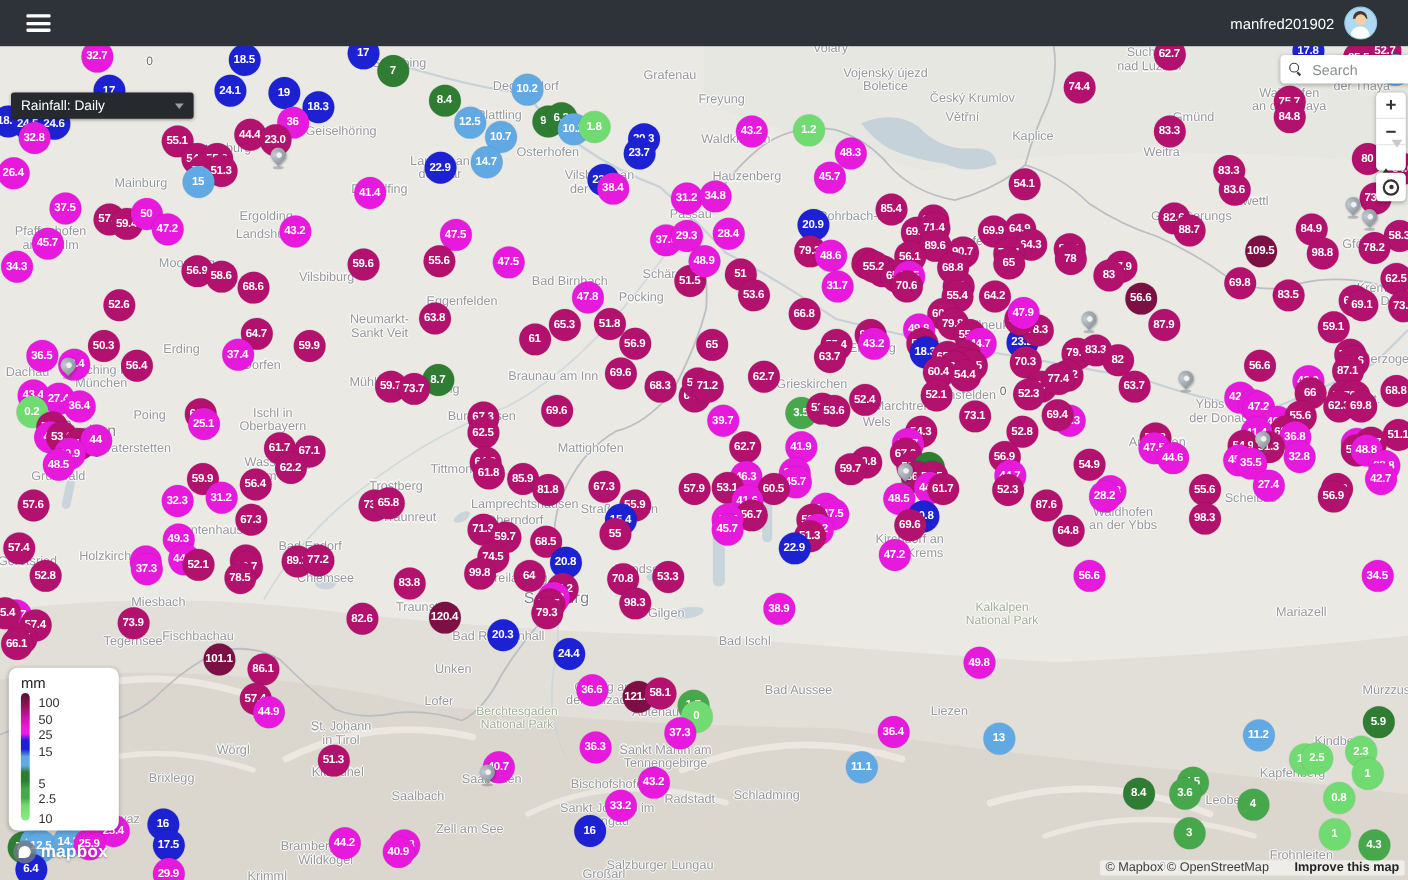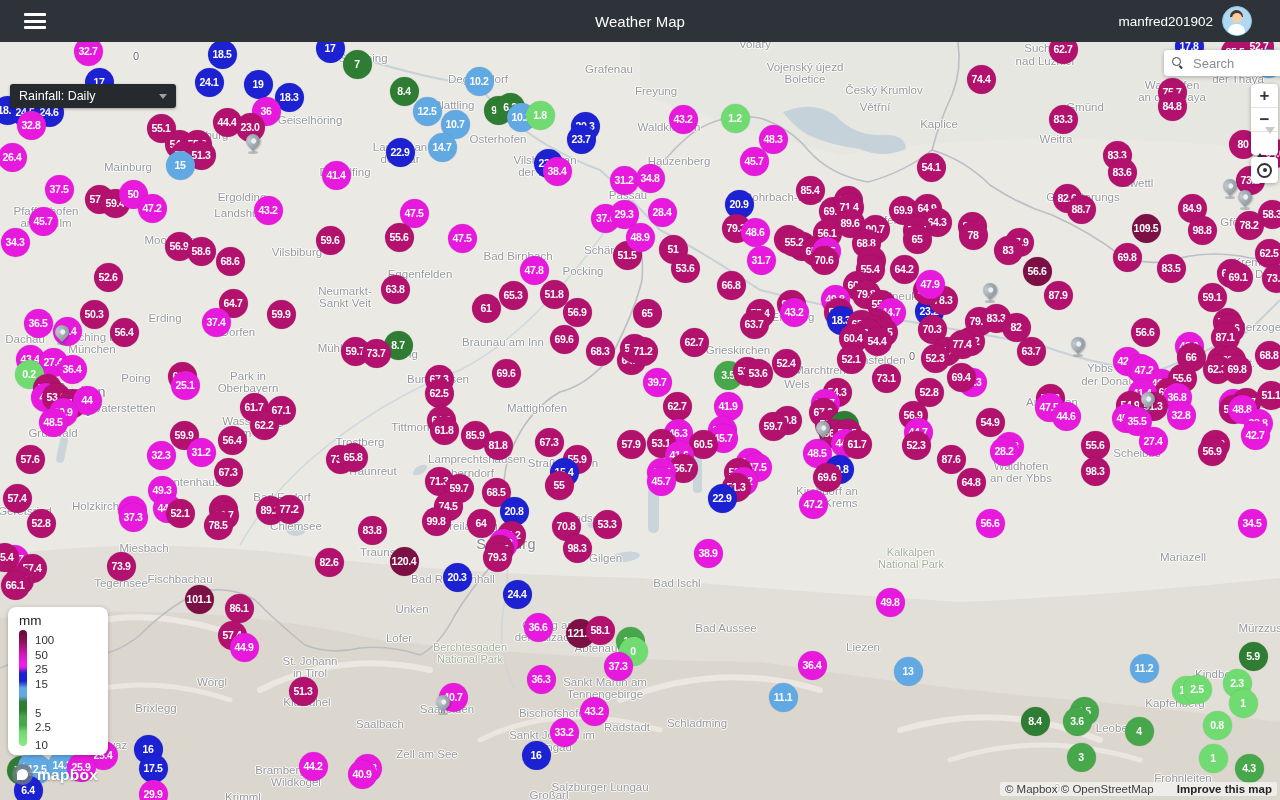--- a/index.html
+++ b/index.html
@@ -122,21 +122,21 @@
       <div class="place" style="left: 46px; top: 223px;">an der Ilm</div>
       <div class="place" style="left: 170px; top: 240px;">Moosburg</div>
       <div class="place" style="left: 297px; top: 252px;">Vilsbiburg</div>
       <div class="place" style="left: 25px; top: 339px;">Dachau</div>
       <div class="place" style="left: 92px; top: 337px;">Garching bei</div>
       <div class="place" style="left: 92px; top: 349px;">München</div>
       <div class="place s2" style="left: 75px; top: 392px;">München</div>
       <div class="place" style="left: 136px; top: 378px;">Poing</div>
       <div class="place" style="left: 165px; top: 318px;">Erding</div>
       <div class="place" style="left: 238px; top: 332px;">Dorfen</div>
-      <div class="place" style="left: 248px; top: 376px;">Park in</div>
+      <div class="place" style="left: 248px; top: 376px;">Ischl in</div>
       <div class="place" style="left: 248px; top: 388px;">Oberbayern</div>
       <div class="place" style="left: 253px; top: 421px;">Wasserburg</div>
       <div class="place" style="left: 253px; top: 433px;">am Inn</div>
       <div class="place" style="left: 125px; top: 408px;">Vaterstetten</div>
       <div class="place" style="left: 53px; top: 433px;">Grünwald</div>
       <div class="place" style="left: 102px; top: 506px;">Holzkirchen</div>
       <div class="place" style="left: 197px; top: 482px;">Tuntenhausen</div>
       <div class="place" style="left: 282px; top: 497px;">Bad Endorf</div>
       <div class="place" style="left: 25px; top: 511px;">Geretsried</div>
       <div class="place" style="left: 144px; top: 548px;">Miesbach</div>
@@ -696,21 +696,20 @@
         <div class="shadow"></div>
       </div>
     </div>
 
   <header class="navbar">
     <div class="hamburger">
         <span></span>
         <span></span>
         <span></span>
       </div>
-    <div class="nav-title">Weather Map</div>
     <div class="nav-user">
       <span>manfred201902</span>
       <span class="avatar">
           <span class="hair"></span>
           <span class="face"></span>
           <span class="body"></span>
         </span>
     </div>
   </header>
 

